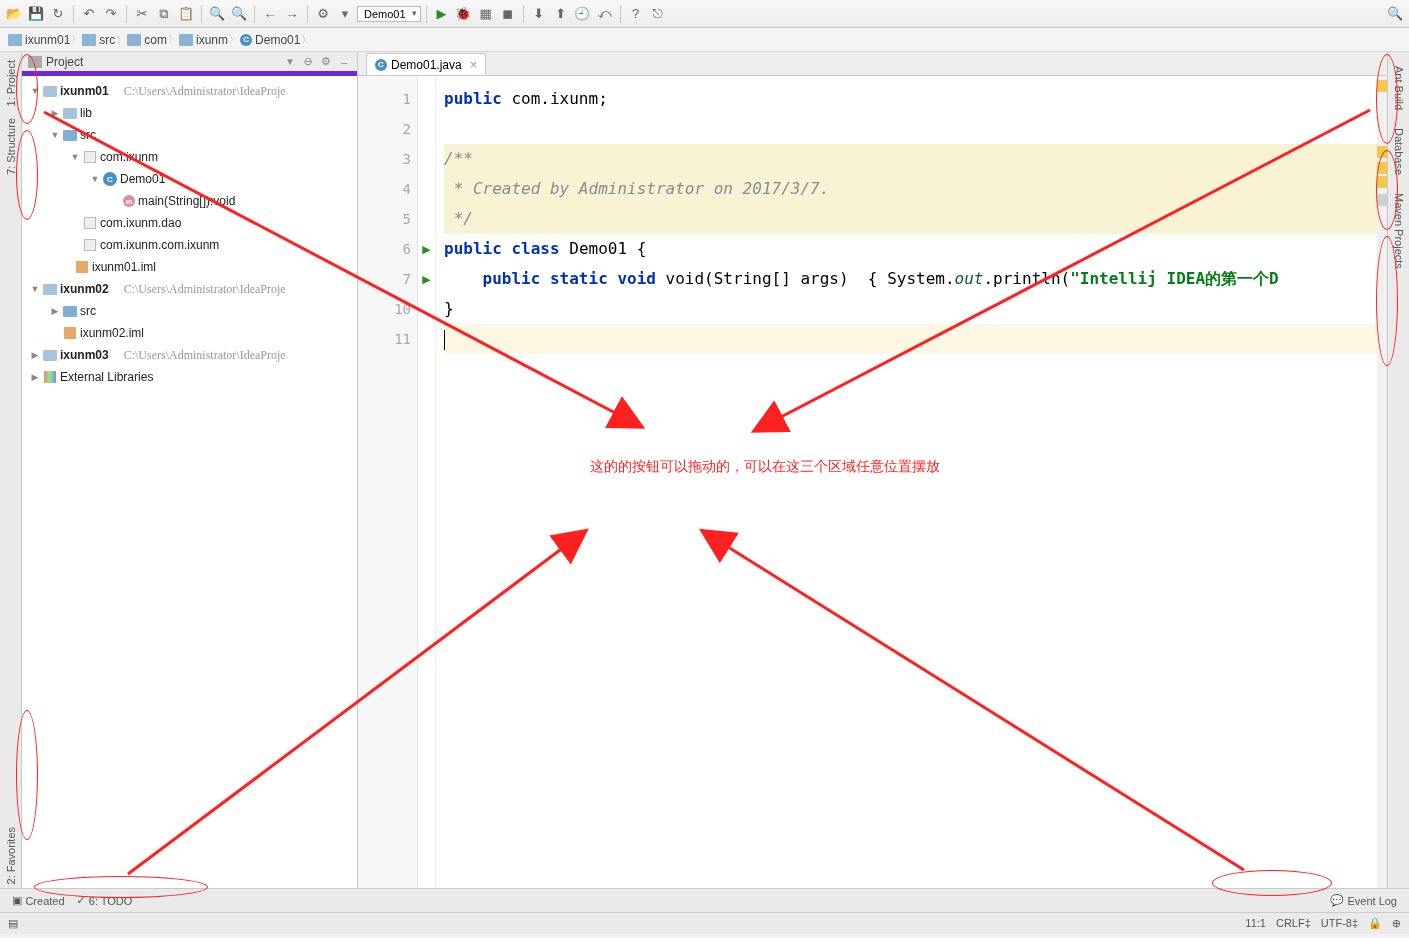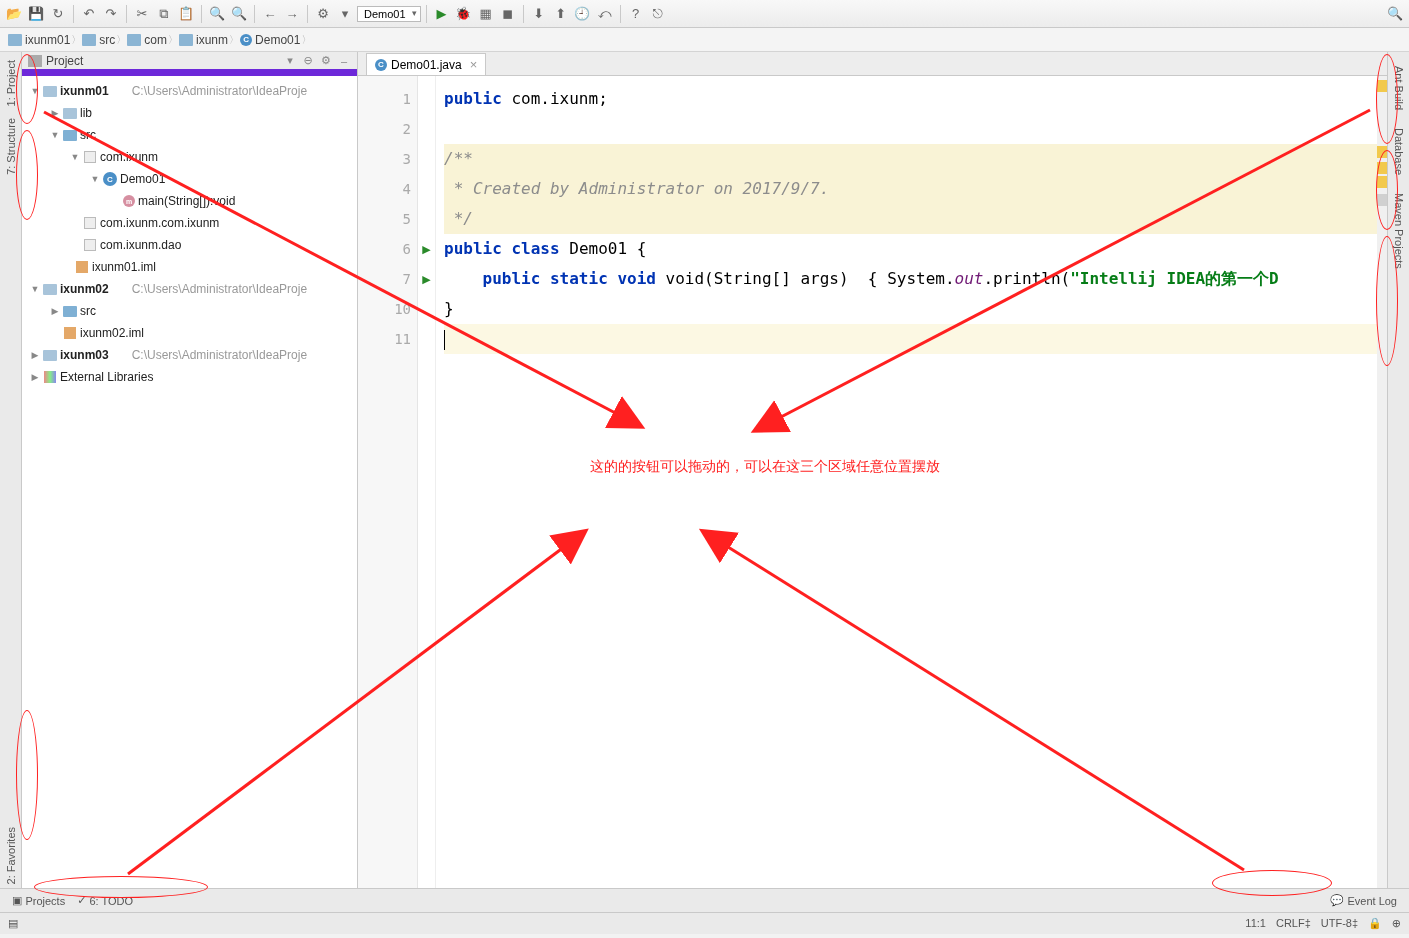--- a/index.html
+++ b/index.html
@@ -16,37 +16,37 @@
 .bc-item::after { content:"〉"; color:#aaa; position:absolute; right:-3px; font-size:10px; }
 .bc-icon { width:14px; height:12px; display:inline-block; }
 .folder-icon { background:#8bb5d4; border-radius:1px; }
 .class-icon { width:12px; height:12px; background:#4a8fc7; border-radius:50%; display:inline-flex; align-items:center; justify-content:center; color:#fff; font-size:8px; font-weight:bold; }
 .main-row { display:flex; height: 836px; position:relative; }
 .left-tools { width:22px; background:#eaeaea; border-right:1px solid #c9c9c9; display:flex; flex-direction:column; align-items:center; }
 .vtab { writing-mode: vertical-rl; transform: rotate(180deg); font-size:11px; padding:4px 2px; color:#555; cursor:pointer; margin-top:4px; position:relative; }
 .right-tools { width:22px; background:#eaeaea; border-left:1px solid #c9c9c9; display:flex; flex-direction:column; align-items:center; position:relative; }
 .rvtab { writing-mode: vertical-rl; font-size:11px; padding:4px 2px; color:#555; cursor:pointer; margin-top:10px; }
 .project-panel { width:336px; background:#fff; border-right:1px solid #c9c9c9; display:flex; flex-direction:column; }
-.panel-header { height:24px; background:#ececec; border-bottom:7px solid #6d28d9; display:flex; align-items:center; padding:0 6px; font-size:12px; color:#444; gap:4px;text-align:center; }
+.panel-header { height:24px; background:#ececec; border-bottom:5px solid #6d28d9; display:flex; align-items:center; padding:0 6px; font-size:12px; color:#444; gap:4px;text-align:center; }
 .panel-title { flex:1; display:flex; align-items:center; gap:4px; }
 .panel-ico { width:14px; height:12px; display:inline-block; background:#aaa; }
 .panel-btns { display:flex; gap:4px; }
 .panel-btn { width:14px; height:14px; color:#888; font-size:11px; cursor:pointer; display:flex; align-items:center; justify-content:center; }
 .tree { flex:1; overflow:auto; padding:4px 0; }
 .tree-row { display:flex; align-items:center; height:22px; padding-left:8px; gap:3px; cursor:pointer; white-space:nowrap; }
 .tog { width:10px; color:#888; font-size:9px; text-align:center; }
 .tico { width:14px; height:14px; display:inline-flex; align-items:center; justify-content:center; }
 .folder { width:14px; height:11px; background:#a8c4da; border-radius:1px; display:inline-block; }
 .folder.src { background:#7fb0d4; }
 .package { width:12px; height:12px; border:1px solid #bbb; background:#eee; display:inline-block; }
 .method { width:12px; height:12px; background:#d68fa1; border-radius:50%; display:inline-flex; align-items:center; justify-content:center; color:#fff; font-size:7px; font-weight:bold; }
 .iml { width:12px; height:12px; background:#e4a868; display:inline-block; }
 .lib { width:12px; height:12px; background:linear-gradient(90deg,#e88,#8e8,#88e); display:inline-block; }
 .tname { color:#222; }
-.tpath { color:#999; margin-left:20px; }
+.tpath { color:#999; margin-left:12px;font-family:Liberation Serif, serif; }
 .editor-area { flex:1; background:#fff; display:flex; flex-direction:column; overflow:hidden; }
 .tabs { height:24px; background:#ededed; border-bottom:1px solid #c9c9c9; display:flex; align-items:flex-end; padding-left:8px; }
 .tab { height:22px; background:#fff; border:1px solid #c9c9c9; border-bottom:none; padding:3px 8px; display:flex; align-items:center; gap:4px; font-size:12px; }
 .tab-close { color:#999; font-size:13px; cursor:pointer; margin-left:4px; }
 .editor-body { flex:1; display:flex; background:#fff; position:relative; }
 .gutter { width:60px; background:#f7f7f7; border-right:1px solid #e5e5e5; text-align:right; padding:8px 6px 0 0; font-family:"Consolas",monospace; font-size:14px; color:#aaa; line-height:30px; position:relative; }
 .run-gutter { width:18px; background:#fff; border-right:1px solid #eee; padding-top:8px; line-height:30px; text-align:center; color:#2a8a2a; font-size:11px; }
 .code { flex:1; padding:8px 0 0 8px; font-family:"Consolas",monospace; font-size:16px; line-height:30px; white-space:pre; position:relative; }
 .kw { color:#0033b3; font-weight:bold; }
 .str { color:#067d17; font-weight:bold; }
@@ -188,28 +188,28 @@
       <div class="tree-row" style="padding-left:88px">
           <span class="tog"></span>
           <span class="tico method">m</span>
           <span class="tname">main(String[]):void</span>
         </div>
       <div class="tree-row" style="padding-left:48px">
           <span class="tog"></span>
           <span class="tico">
             <span class="package"></span>
           </span>
+          <span class="tname">com.ixunm.dao</span>
+        </div>
+      <div class="tree-row" style="padding-left:48px">
+          <span class="tog"></span>
+          <span class="tico">
+            <span class="package"></span>
+          </span>
           <span class="tname">com.ixunm.com.ixunm</span>
-        </div>
-      <div class="tree-row" style="padding-left:48px">
-          <span class="tog"></span>
-          <span class="tico">
-            <span class="package"></span>
-          </span>
-          <span class="tname">com.ixunm.dao</span>
         </div>
       <div class="tree-row" style="padding-left:40px">
           <span class="tog"></span>
           <span class="tico">
             <span class="iml"></span>
           </span>
           <span class="tname">ixunm01.iml</span>
         </div>
       <div class="tree-row" style="padding-left:8px">
           <span class="tog">▼</span>
@@ -276,24 +276,24 @@
           <div>&nbsp;</div>
           <div>&nbsp;</div>
           <div>&nbsp;</div>
           <div>&nbsp;</div>
         <div>▶</div>
         <div>▶</div>
       </div>
       <div class="code"><span class="kw">public</span><span> com.ixunm;</span>
 &nbsp;
 <span class="cm">/**</span>
-<span class="cm"> * Created by Administrator on 2017/9/7.</span>
+<span class="cm"> * Created by Administrator on 2017/3/7.</span>
 <span class="cm"> */</span>
 <span class="kw">public</span> <span class="kw">class</span><span> Demo01 {</span>
-    <span class="kw">public</span> <span class="kw">static</span> <span class="kw">void</span><span> void(String[] args)  { System.</span><i style="color:#701a75;font-style:italic">out</i><span>.println(</span><span class="str">"Intellij IDEA的第一个D</span>
+    <span class="kw">public</span> <span class="kw">static</span> <span class="kw">void</span><span> void(String[] args)  { System.</span><i style="color:#14532d;font-style:italic">out</i><span>.println(</span><span class="str">"Intellij IDEA的第一个D</span>
 <span>}</span>
 <span class="line-hl"><span class="caret"></span></span></div>
       <div class="warn-stripe">
         <div class="warn-mark" style="top:4px"></div>
         <div class="warn-mark" style="top:70px;background:#f2c94c"></div>
         <div class="warn-mark" style="top:86px;background:#f2c94c"></div>
         <div class="warn-mark" style="top:100px;background:#f2c94c"></div>
         <div class="warn-mark" style="top:118px;background:#d0d0d0"></div>
       </div>
     </div>
@@ -302,21 +302,21 @@
   <div class="right-tools">
     <div class="rvtab">Ant Build</div>
     <div class="rvtab">Database</div>
     <div class="rvtab">Maven Projects</div>
   </div>
 </div>
 
 <div class="bottom-tools">
   <div class="btab">
       <span>▣</span>
-      <span>Projects</span>
+      <span>Created</span>
     </div>
   <div class="btab">
       <span>✓</span>
       <span>6: TODO</span>
     </div>
   <span class="spacer"></span>
   <div class="btab">
       <span>💬</span>
       <span>Event Log</span>
     </div>

